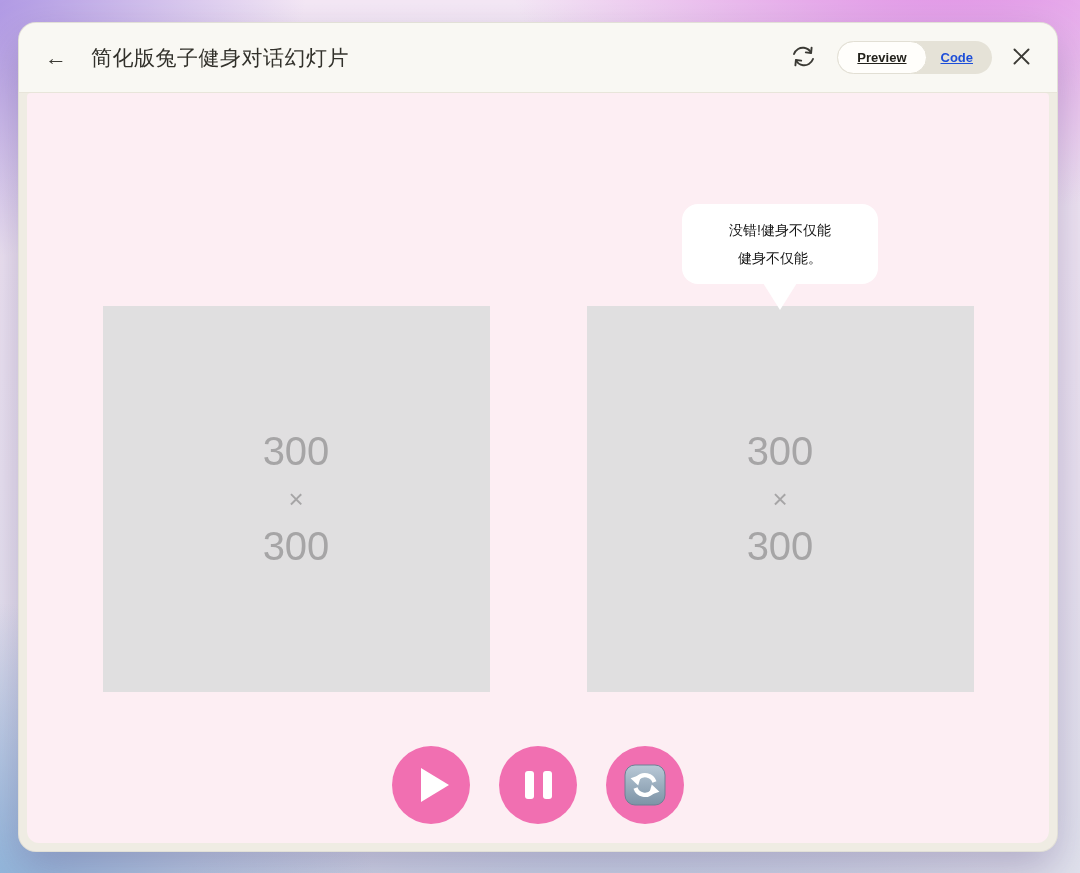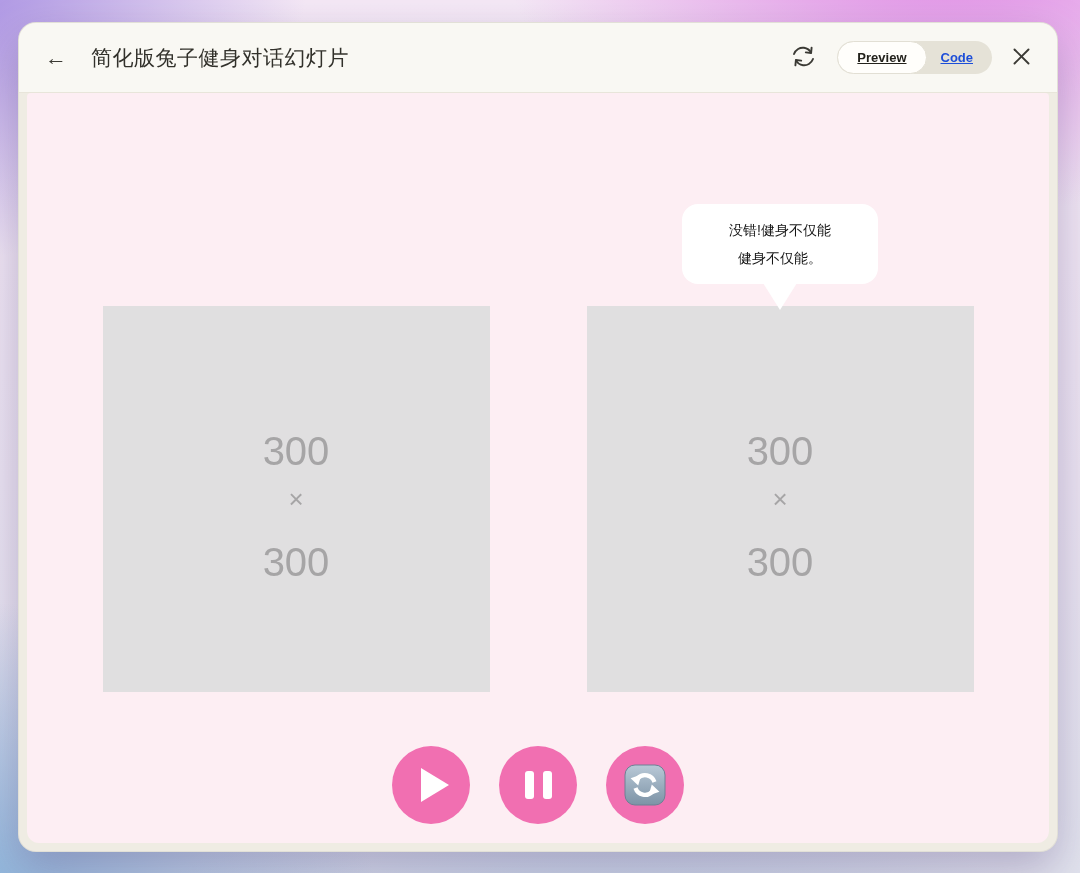--- a/index.html
+++ b/index.html
@@ -61,21 +61,21 @@
 
   .images-row {
     position: absolute; left: 0; right: 0; top: 213px;
     display: flex; justify-content: center; gap: 97px;
   }
   .placeholder {
     width: 387px; height: 386px; background: #e0dfe0;
     display: flex; flex-direction: column; align-items: center; justify-content: center;
     color: #a6a5a6;
   }
-  .ph-num { font-size: 40px; line-height: 53px; margin-top: 16px; }
+  .ph-num { font-size: 40px; line-height: 53px; }
   .ph-x   { font-size: 26px; line-height: 42px; }
 
   .img-wrap { position: relative; }
 
   
   .bubble {
     position: absolute; top: -102px; left: 50%; transform: translateX(-50%);
     width: 196px; padding: 12px 6px;
     background: #ffffff; border-radius: 16px; z-index: 5;
     text-align: center; font-size: 14px; line-height: 28px;

